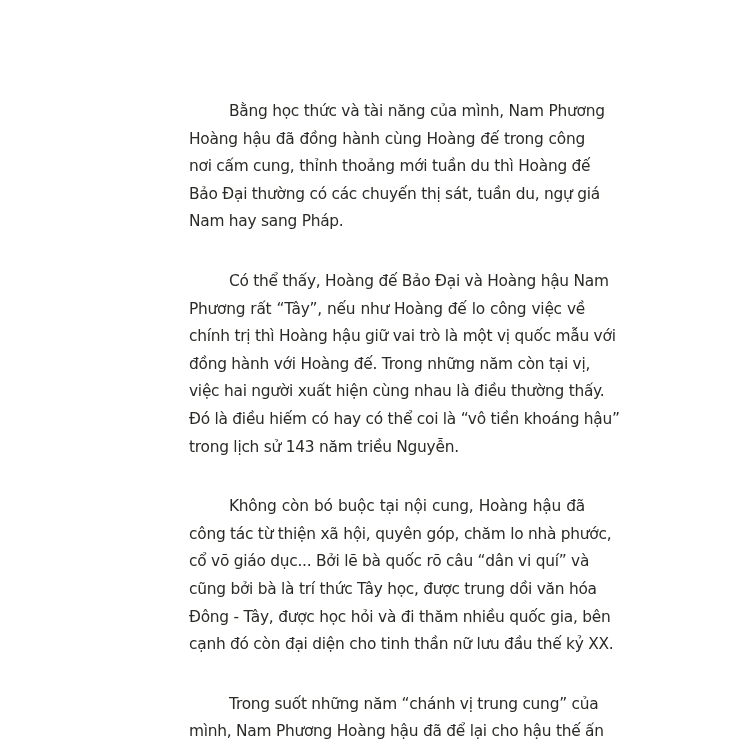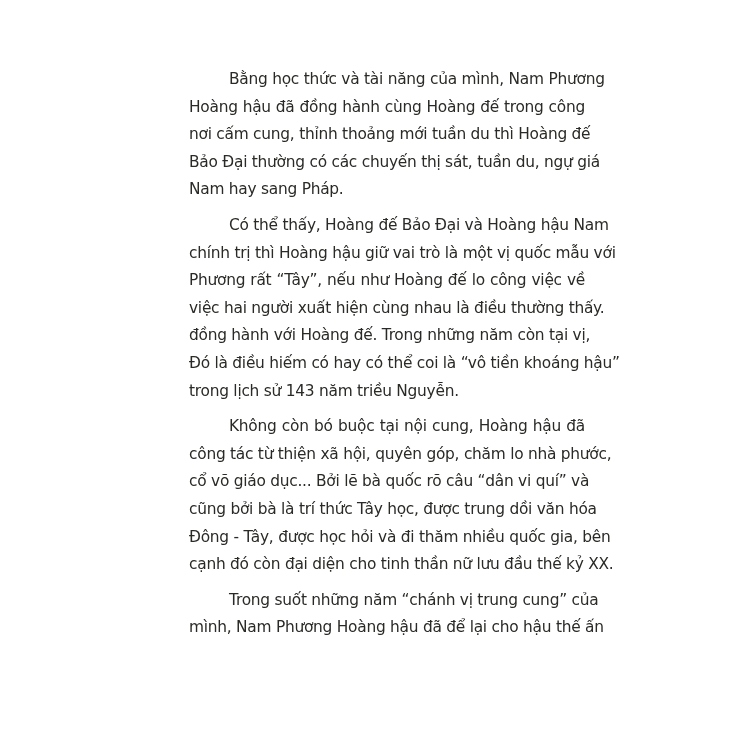--- a/index.html
+++ b/index.html
@@ -32,41 +32,42 @@
       text-align: justify;
       text-align-last: justify;
       white-space: nowrap;
       height: 27.6px;
     }
     .line.last {
       text-align-last: left;
     }
     .line.indent {
       padding-left: 40px;
+      margin-top: 32px;
     }
   </style>
 </head>
 <body>
 
 <div class="page">
 
   <div class="para">
     <span class="line indent">Bằng học thức và tài năng của mình, Nam Phương</span>
     <span class="line">Hoàng hậu đã đồng hành cùng Hoàng đế trong công</span>
     <span class="line">nơi cấm cung, thỉnh thoảng mới tuần du thì Hoàng đế</span>
     <span class="line">Bảo Đại thường có các chuyến thị sát, tuần du, ngự giá</span>
     <span class="line last">Nam hay sang Pháp.</span>
   </div>
 
   <div class="para">
     <span class="line indent">Có thể thấy, Hoàng đế Bảo Đại và Hoàng hậu Nam</span>
+    <span class="line">Phương rất “Tây”, nếu như Hoàng đế lo công việc về</span>
     <span class="line">chính trị thì Hoàng hậu giữ vai trò là một vị quốc mẫu với</span>
-    <span class="line">Phương rất “Tây”, nếu như Hoàng đế lo công việc về</span>
+    <span class="line">đồng hành với Hoàng đế. Trong những năm còn tại vị,</span>
     <span class="line">việc hai người xuất hiện cùng nhau là điều thường thấy.</span>
-    <span class="line">đồng hành với Hoàng đế. Trong những năm còn tại vị,</span>
     <span class="line">Đó là điều hiếm có hay có thể coi là “vô tiền khoáng hậu”</span>
     <span class="line last">trong lịch sử 143 năm triều Nguyễn.</span>
   </div>
 
   <div class="para">
     <span class="line indent">Không còn bó buộc tại nội cung, Hoàng hậu đã</span>
     <span class="line">công tác từ thiện xã hội, quyên góp, chăm lo nhà phước,</span>
     <span class="line">cổ võ giáo dục... Bởi lẽ bà quốc rõ câu “dân vi quí” và</span>
     <span class="line">cũng bởi bà là trí thức Tây học, được trung dồi văn hóa</span>
     <span class="line">Đông - Tây, được học hỏi và đi thăm nhiều quốc gia, bên</span>

